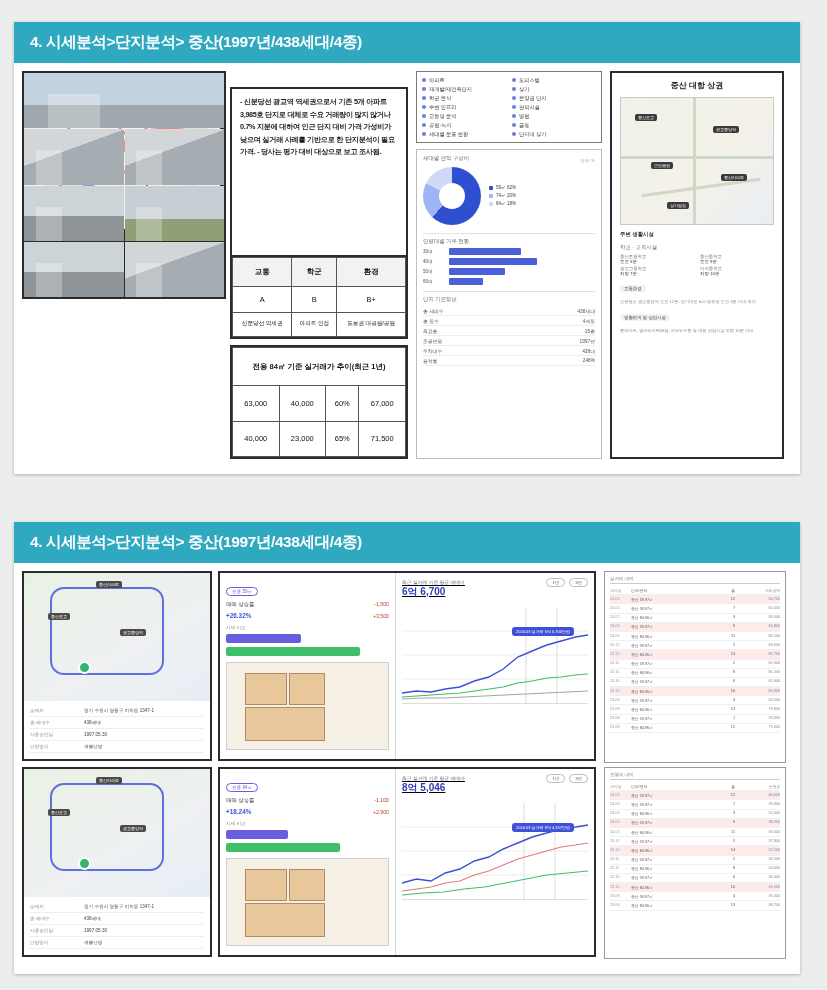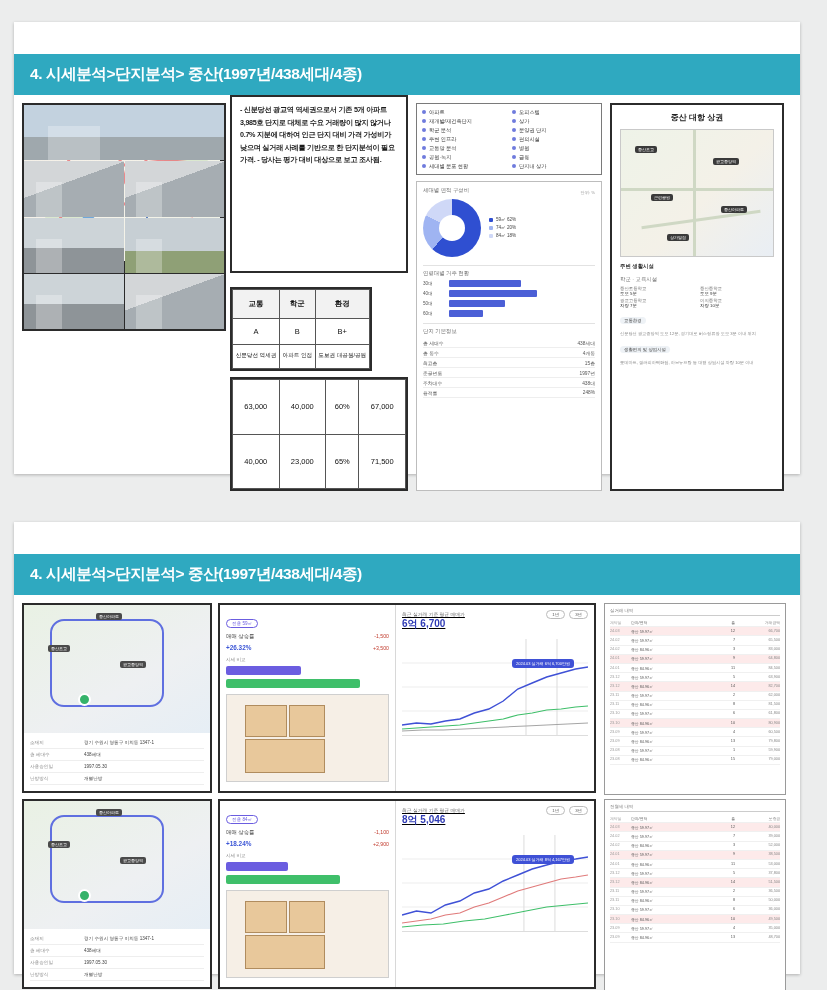--- a/index.html
+++ b/index.html
@@ -24,21 +24,20 @@
   #slide-1 { top: 22px; height: 452px; }
   #slide-2 { top: 522px; height: 452px; }
 
   .slide-header {
     height: 41px;
     background: #2fa9c0;
     display: flex;
     align-items: center;
     padding-left: 16px;
     box-sizing: border-box;
-    margin-top: 32px;
   }
   .slide-title {
     color: #ffffff;
     font-size: 15.5px;
     font-weight: bold;
     letter-spacing: -0.4px;
   }
   .slide-body {
     position: relative;
     padding: 8px;
@@ -87,28 +86,28 @@
   .ph.bld { background: linear-gradient(160deg,#d3d6d8 0 40%, #a6adb2 40% 100%); }
   .ph.street { background: linear-gradient(#cdd4d8 0 55%, #8e9498 55% 100%); }
   .ph.grass { background: linear-gradient(#c7cfd4 0 60%, #8fa076 60% 100%); }
   .ph.wide { grid-column: span 2; }
   .ph:after {
     content:""; position:absolute; left:12%; bottom:0; width:26%; height:62%;
     background: rgba(255,255,255,.28);
   }
 
   #s1-textbox {
-    left: 216px; top: 0; width: 178px; height: 178px;
+    left: 216px; top: 24px; width: 178px; height: 178px;
     border: 2px solid #2b2b2b; padding: 7px 8px; font-size: 7.2px;
     line-height: 1.75; color: #1a1a1a; letter-spacing: -0.3px;
     overflow: hidden; font-weight: bold;
   }
 
   #s1-grade {
-    left: 216px; top: 192px; width: 142px; height: 84px;
+    left: 216px; top: 192px; width: 178px; height: 84px;
     border: 2px solid #2b2b2b;
   }
   #s1-price {
     left: 216px; top: 282px; width: 178px; height: 114px;
     border: 2px solid #2b2b2b;
   }
   table.t {
     width: 100%; height: 100%; border-collapse: collapse;
     font-size: 7.5px; text-align: center; color: #111;
   }
@@ -298,20 +297,23 @@
           <td style="font-size:5.6px">아파트 인접</td>
           <td style="font-size:5.6px">도보권 대공원/공원</td>
         </tr>
       </tbody>
         </table>
     </div>
 
     <div class="box" id="s1-price">
       <table class="t">
         <tbody>
+            <tr class="cap-row">
+          <td colspan="4">전용 84㎡ 기준 실거래가 추이(최근 1년)</td>
+        </tr>
         <tr>
           <td>63,000</td>
           <td>40,000</td>
           <td>60%</td>
           <td>67,000</td>
         </tr>
         <tr>
           <td>40,000</td>
           <td>23,000</td>
           <td>65%</td>

